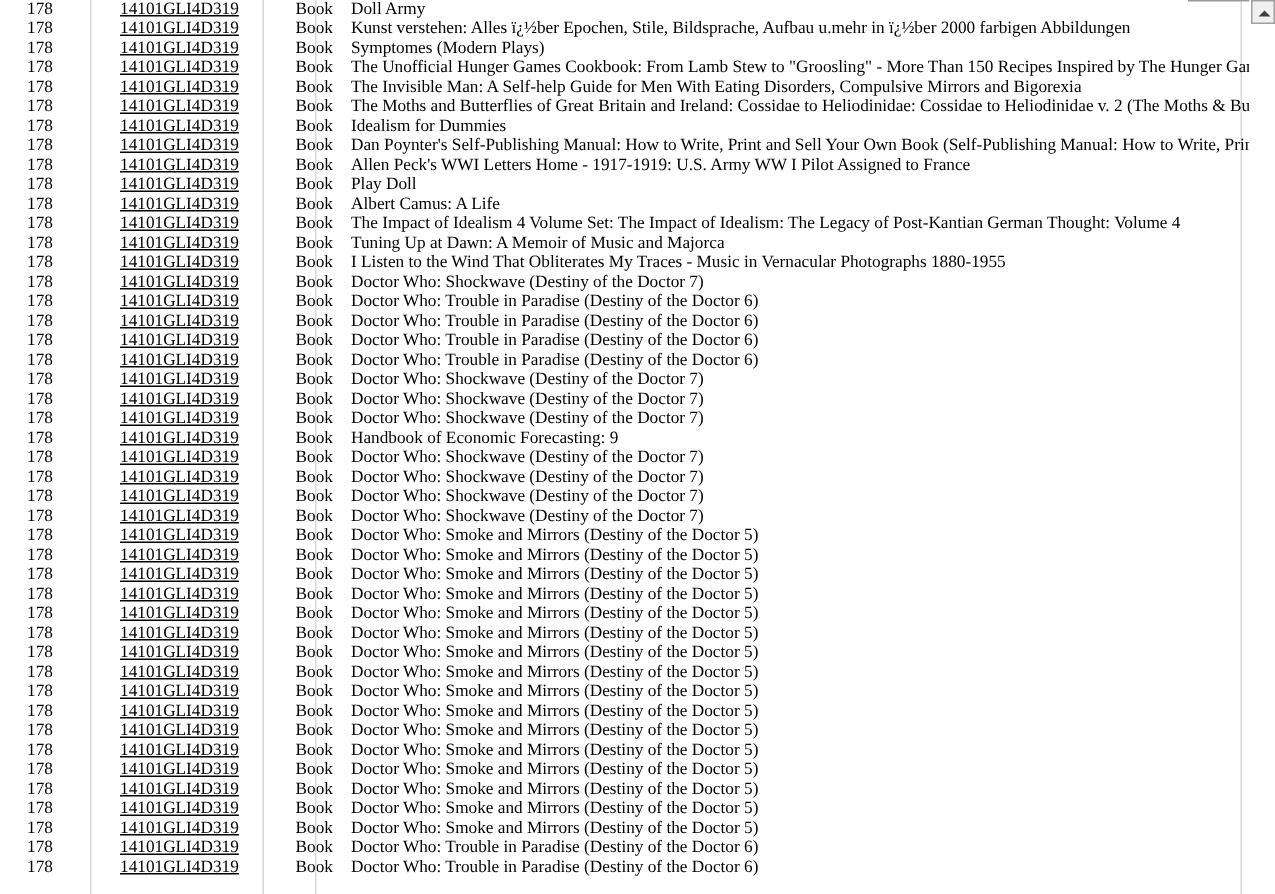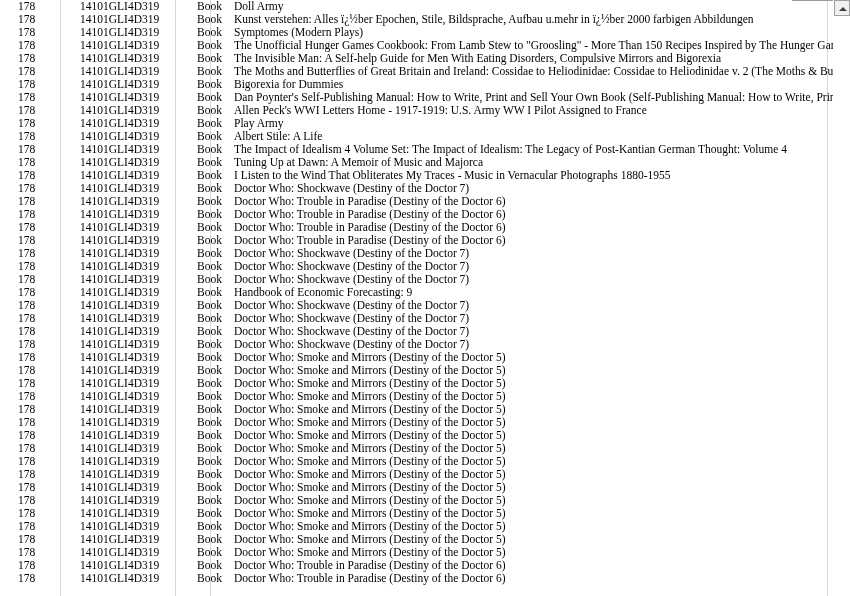--- a/index.html
+++ b/index.html
@@ -33,21 +33,21 @@
     padding: 0 0 0 2px;
     vertical-align: top;
     white-space: nowrap;
     overflow: visible;
     height: 13px;
     line-height: 13px;
     font-size: 11.5px;
     font-family: "Liberation Serif", serif;
   }
   .c-qty   { width: 60px; }
-  .c-sku   { width: 115px; }
+  .c-sku   { width: 115px; text-decoration: underline; }
   .c-type  { width: 35px; }
   .c-title { width: 590px; position: relative; }
   .c-num   { width: 30px; text-align: right; padding-right: 6px; }
 
   .c-title span.titletext {
     display: block;
     width: 600px;
     overflow: hidden;
     white-space: nowrap;
   }
@@ -168,21 +168,21 @@
           <td class="c-title">
             <span class="titletext">The Moths and Butterflies of Great Britain and Ireland: Cossidae to Heliodinidae: Cossidae to Heliodinidae v. 2 (The Moths &amp; Butterflies of Great Britain &amp; Ireland)</span>
           </td>
           <td class="c-num">1</td>
         </tr>
         <tr>
           <td class="c-qty">178</td>
           <td class="c-sku">14101GLI4D319</td>
           <td class="c-type">Book</td>
           <td class="c-title">
-            <span class="titletext">Bigorexia for Dummies</span>
+            <span class="titletext">Idealism for Dummies</span>
           </td>
           <td class="c-num">1</td>
         </tr>
         <tr>
           <td class="c-qty">178</td>
           <td class="c-sku">14101GLI4D319</td>
           <td class="c-type">Book</td>
           <td class="c-title">
             <span class="titletext">Dan Poynter's Self-Publishing Manual: How to Write, Print and Sell Your Own Book (Self-Publishing Manual: How to Write, Print, &amp; Sell Your Own Book)</span>
           </td>
@@ -195,30 +195,30 @@
           <td class="c-title">
             <span class="titletext">Allen Peck's WWI Letters Home - 1917-1919: U.S. Army WW I Pilot Assigned to France</span>
           </td>
           <td class="c-num">1</td>
         </tr>
         <tr>
           <td class="c-qty">178</td>
           <td class="c-sku">14101GLI4D319</td>
           <td class="c-type">Book</td>
           <td class="c-title">
-            <span class="titletext">Play Army</span>
-          </td>
-          <td class="c-num">1</td>
-        </tr>
-        <tr>
-          <td class="c-qty">178</td>
-          <td class="c-sku">14101GLI4D319</td>
-          <td class="c-type">Book</td>
-          <td class="c-title">
-            <span class="titletext">Albert Stile: A Life</span>
+            <span class="titletext">Play Doll</span>
+          </td>
+          <td class="c-num">1</td>
+        </tr>
+        <tr>
+          <td class="c-qty">178</td>
+          <td class="c-sku">14101GLI4D319</td>
+          <td class="c-type">Book</td>
+          <td class="c-title">
+            <span class="titletext">Albert Camus: A Life</span>
           </td>
           <td class="c-num">1</td>
         </tr>
         <tr>
           <td class="c-qty">178</td>
           <td class="c-sku">14101GLI4D319</td>
           <td class="c-type">Book</td>
           <td class="c-title">
             <span class="titletext">The Impact of Idealism 4 Volume Set: The Impact of Idealism: The Legacy of Post-Kantian German Thought: Volume 4</span>
           </td>

